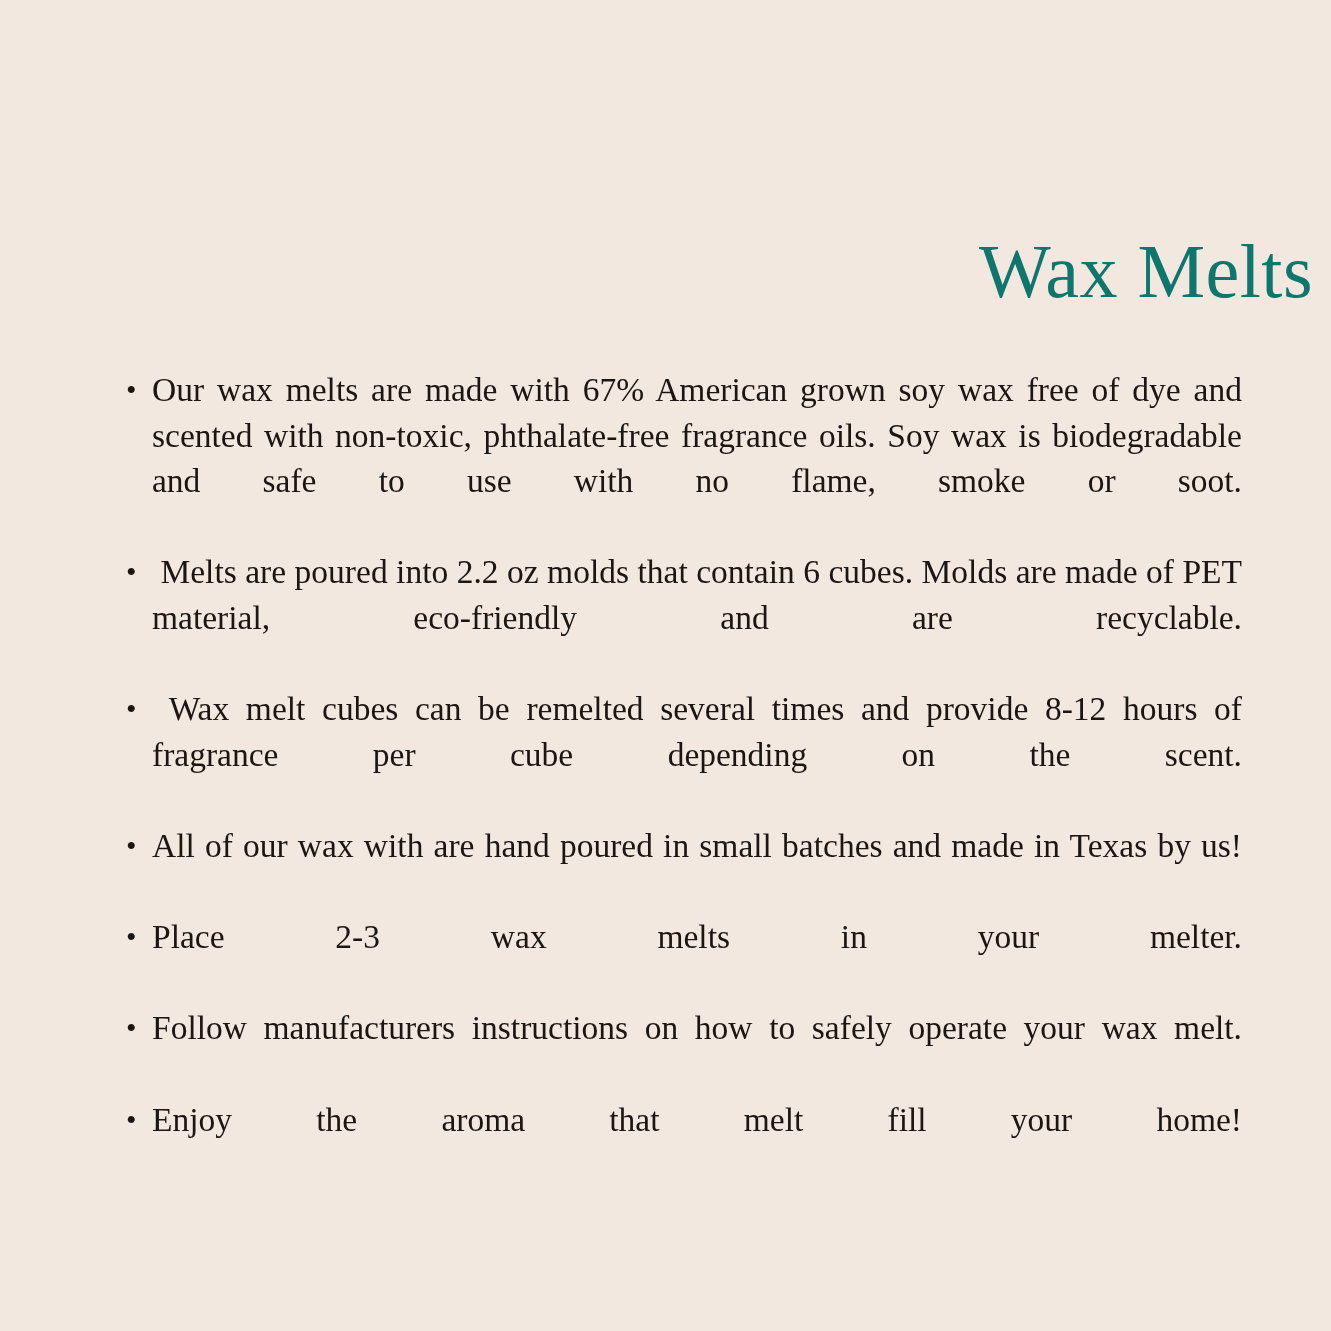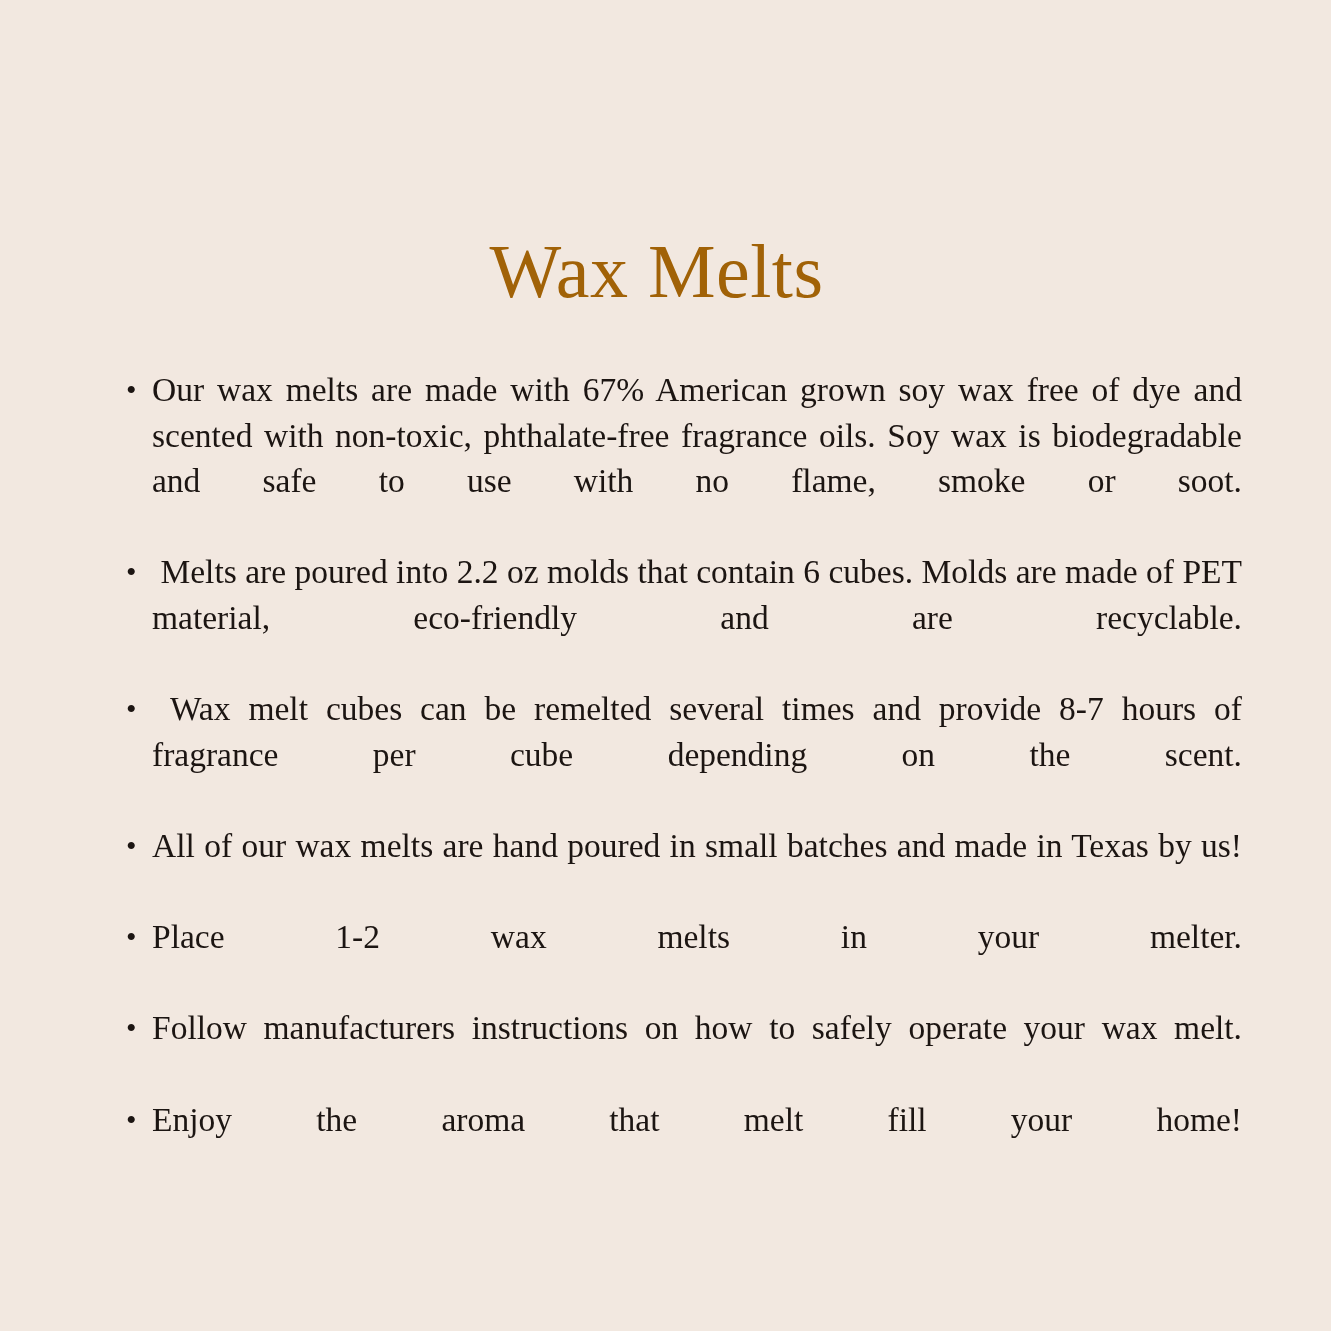--- a/index.html
+++ b/index.html
@@ -22,27 +22,27 @@
     height: 1331px;
     box-sizing: border-box;
     background: #f2e8e0;
   }
 
   .page-title {
     position: absolute;
     top: 181px;
     left: 0;
     width: 1313px;
-    text-align: center;
+    text-align: right;
     font-family: "Liberation Serif", "DejaVu Serif", serif;
     font-size: 76px;
     font-weight: 400;
     letter-spacing: 0.5px;
     line-height: 1.05;
-    color: #a16207;
+    color: #0f766e;
     -webkit-font-smoothing: antialiased;
   }
 
   .content {
     position: absolute;
     top: 367px;
     left: 126px;
     width: 1116px;
   }
 
@@ -103,31 +103,31 @@
         <span class="bullet-text">Our wax melts are made with 67% American grown soy wax free of dye and scented with non-toxic, phthalate-free fragrance oils. Soy wax is biodegradable and safe to use with no flame, smoke or soot.</span>
       </li>
 
       <li class="bullet-item">
         <span class="marker">•</span>
         <span class="bullet-text"> Melts are poured into 2.2 oz molds that contain 6 cubes. Molds are made of PET material, eco-friendly and are recyclable.</span>
       </li>
 
       <li class="bullet-item">
         <span class="marker">•</span>
-        <span class="bullet-text"> Wax melt cubes can be remelted several times and provide 8-7 hours of fragrance per cube depending on the scent.</span>
+        <span class="bullet-text"> Wax melt cubes can be remelted several times and provide 8-12 hours of fragrance per cube depending on the scent.</span>
       </li>
 
       <li class="bullet-item">
         <span class="marker">•</span>
-        <span class="bullet-text">All of our wax melts are hand poured in small batches and made in Texas by us!</span>
+        <span class="bullet-text">All of our wax with are hand poured in small batches and made in Texas by us!</span>
       </li>
 
       <li class="bullet-item">
         <span class="marker">•</span>
-        <span class="bullet-text">Place 1-2 wax melts in your melter.</span>
+        <span class="bullet-text">Place 2-3 wax melts in your melter.</span>
       </li>
 
       <li class="bullet-item">
         <span class="marker">•</span>
         <span class="bullet-text">Follow manufacturers instructions on how to safely operate your wax melt.</span>
       </li>
 
       <li class="bullet-item">
         <span class="marker">•</span>
         <span class="bullet-text">Enjoy the aroma that melt fill your home!</span>

